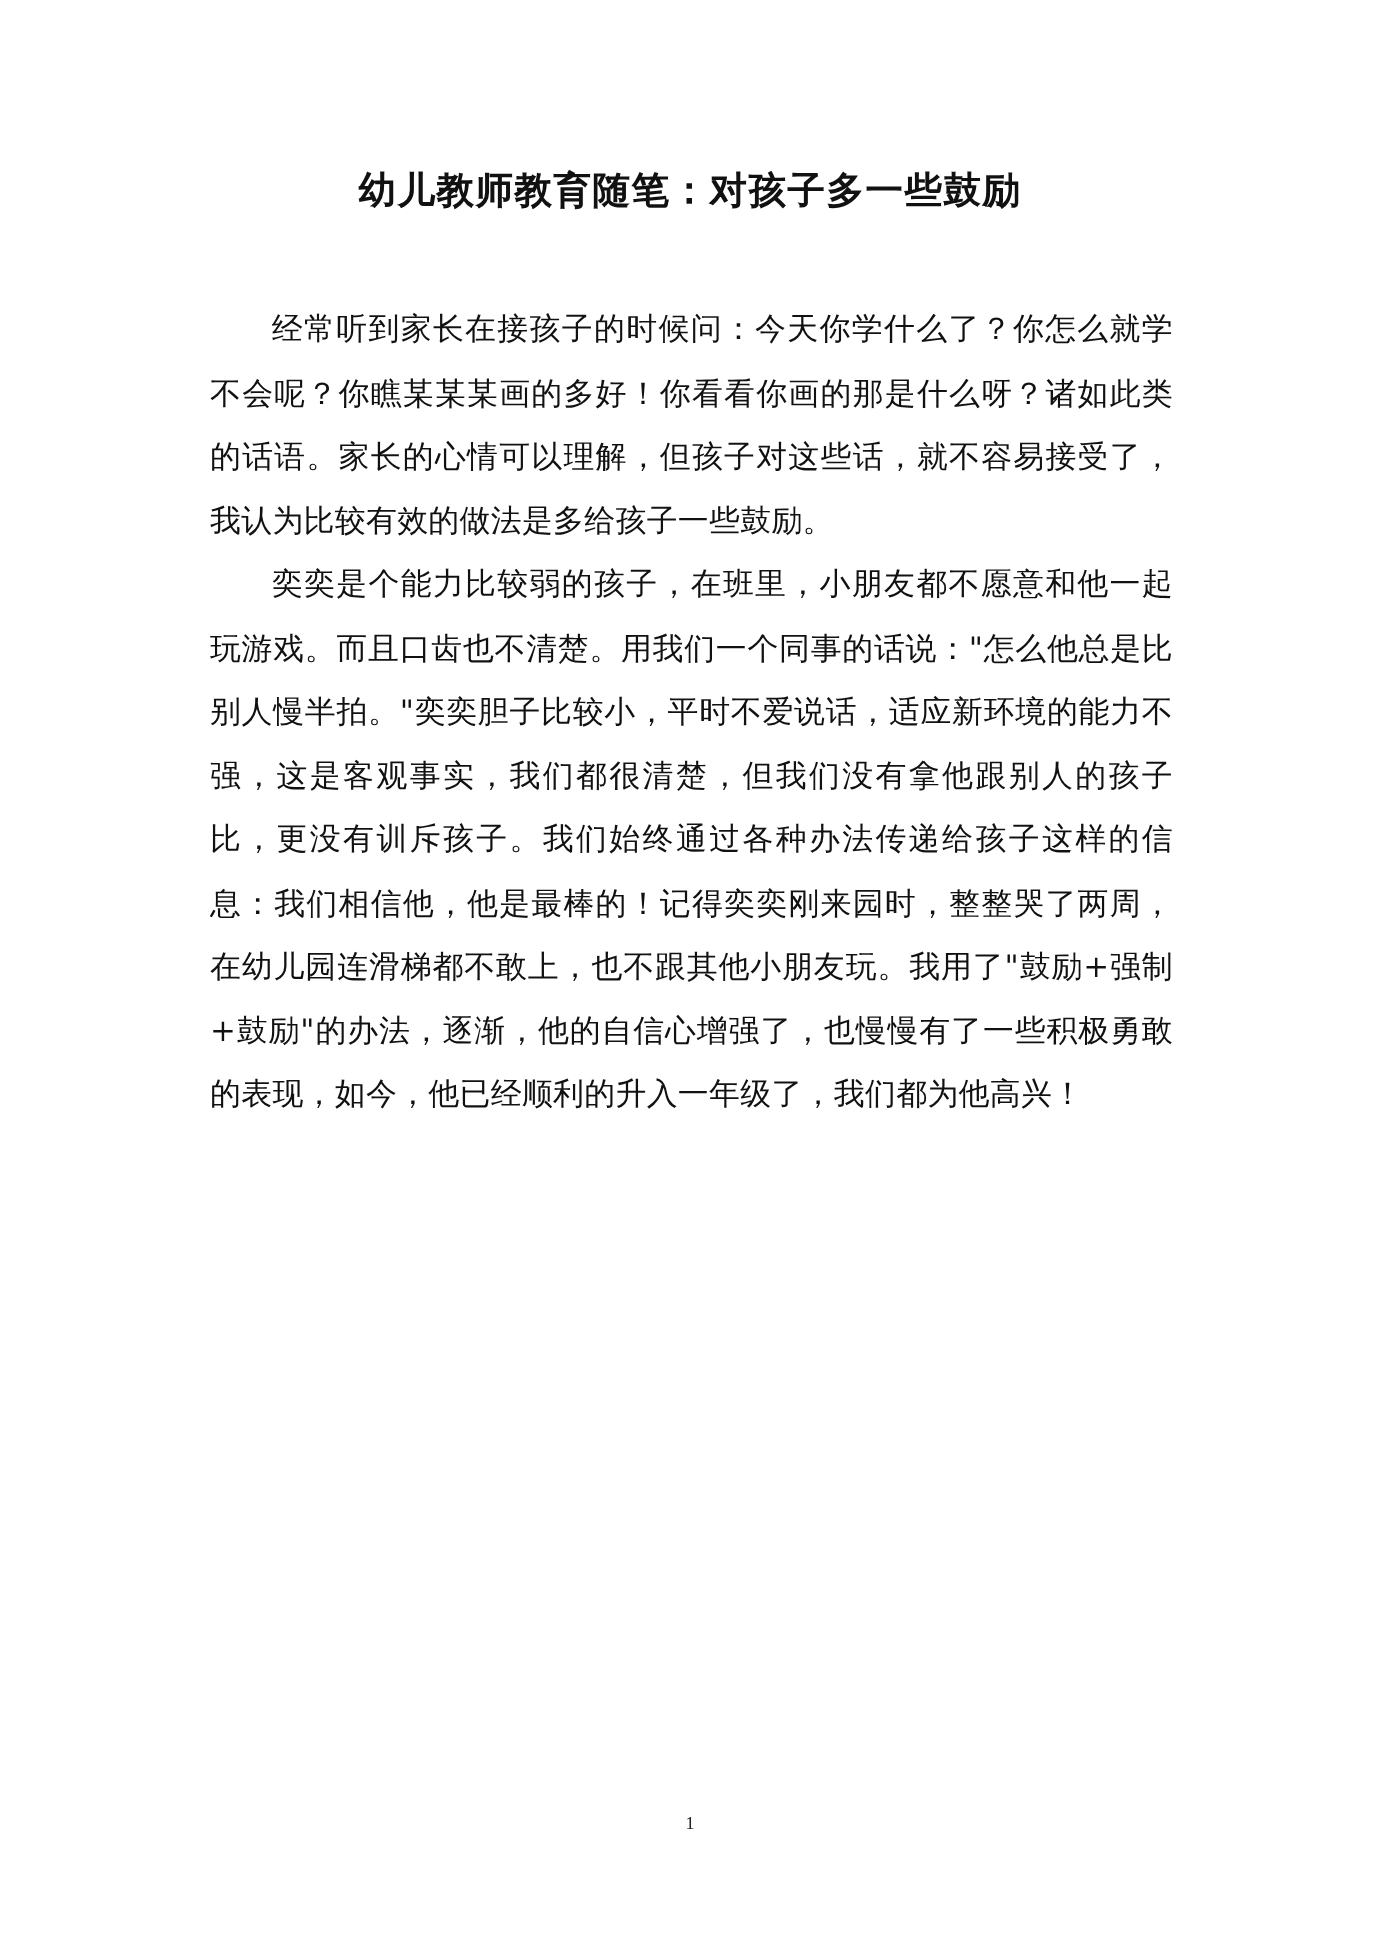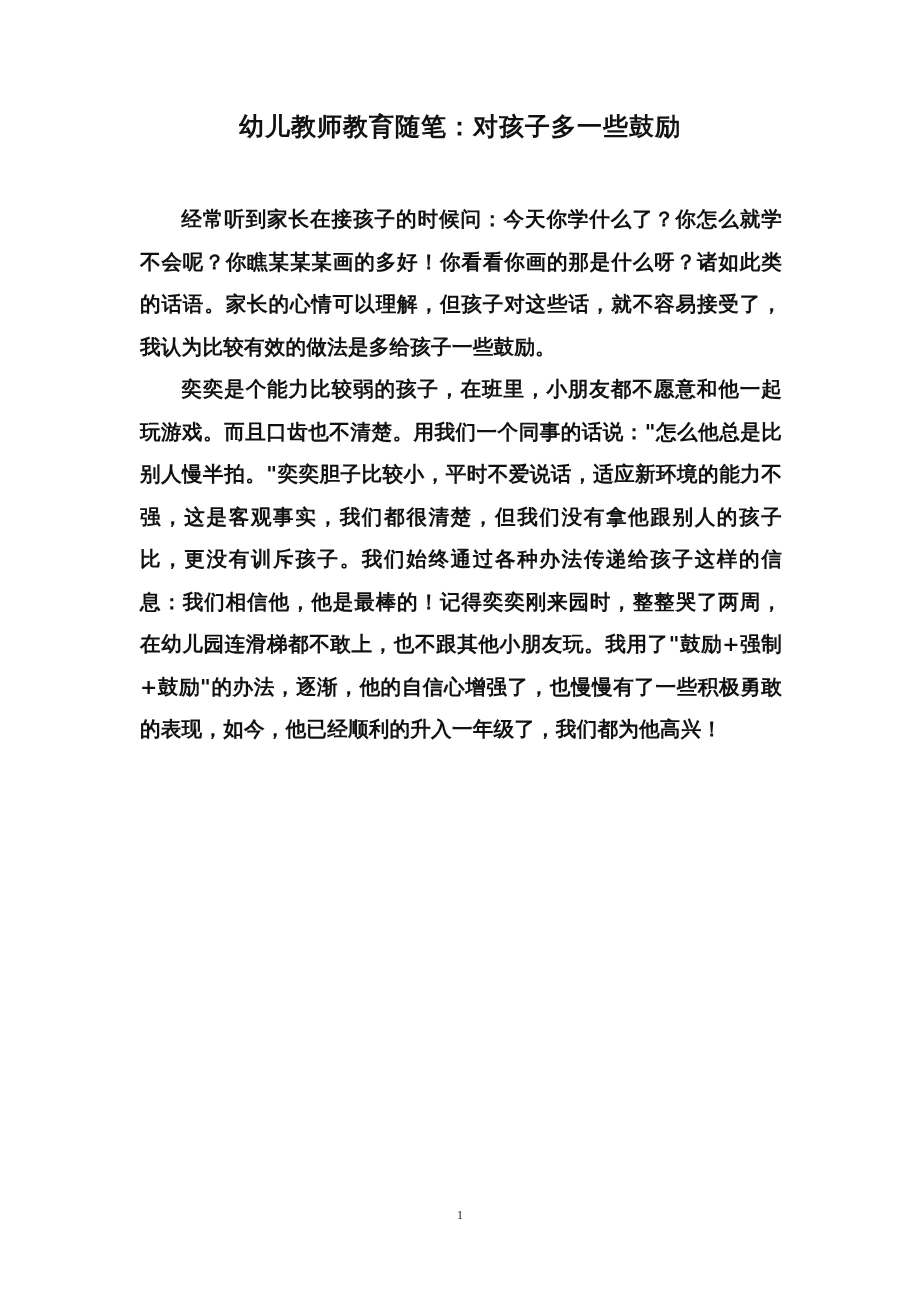--- a/index.html
+++ b/index.html
@@ -4,21 +4,21 @@
 <style>
   html, body { margin: 0; padding: 0; background: #ffffff; }
   body { width: 920px; height: 1302px; position: relative; overflow: hidden;
          font-family: "DejaVu Serif", "Liberation Serif", serif; color: #111; }
   .page { position: absolute; left: 0; top: 0; width: 920px; height: 1302px; background: #fff; }
   .title { position: absolute; top: 110px; left: 0; width: 920px; text-align: center;
            font-family: "DejaVu Sans", "Liberation Sans", sans-serif; font-weight: bold;
            font-size: 25px; letter-spacing: 1px; color: #111; margin: 0; }
   .body { position: absolute; left: 140px; top: 198px; width: 642px; }
   .para { margin: 0; font-size: 20.6px; line-height: 42.5px; text-indent: 2em;
-          text-align: justify; text-justify: inter-character; letter-spacing: 0.2px; font-weight: bold; }
+          text-align: justify; text-justify: inter-character; letter-spacing: 0.2px; }
   .page-number { position: absolute; top: 1208px; left: 0; width: 920px; text-align: center;
                  font-family: "Liberation Serif", serif; font-size: 12px; color: #222; }
 </style>
 </head>
 <body>
 
 <div class="page">
   <h1 class="title">幼儿教师教育随笔：对孩子多一些鼓励</h1>
   <div class="body">
     <p class="para">经常听到家长在接孩子的时候问：今天你学什么了？你怎么就学不会呢？你瞧某某某画的多好！你看看你画的那是什么呀？诸如此类的话语。家长的心情可以理解，但孩子对这些话，就不容易接受了，我认为比较有效的做法是多给孩子一些鼓励。</p>

